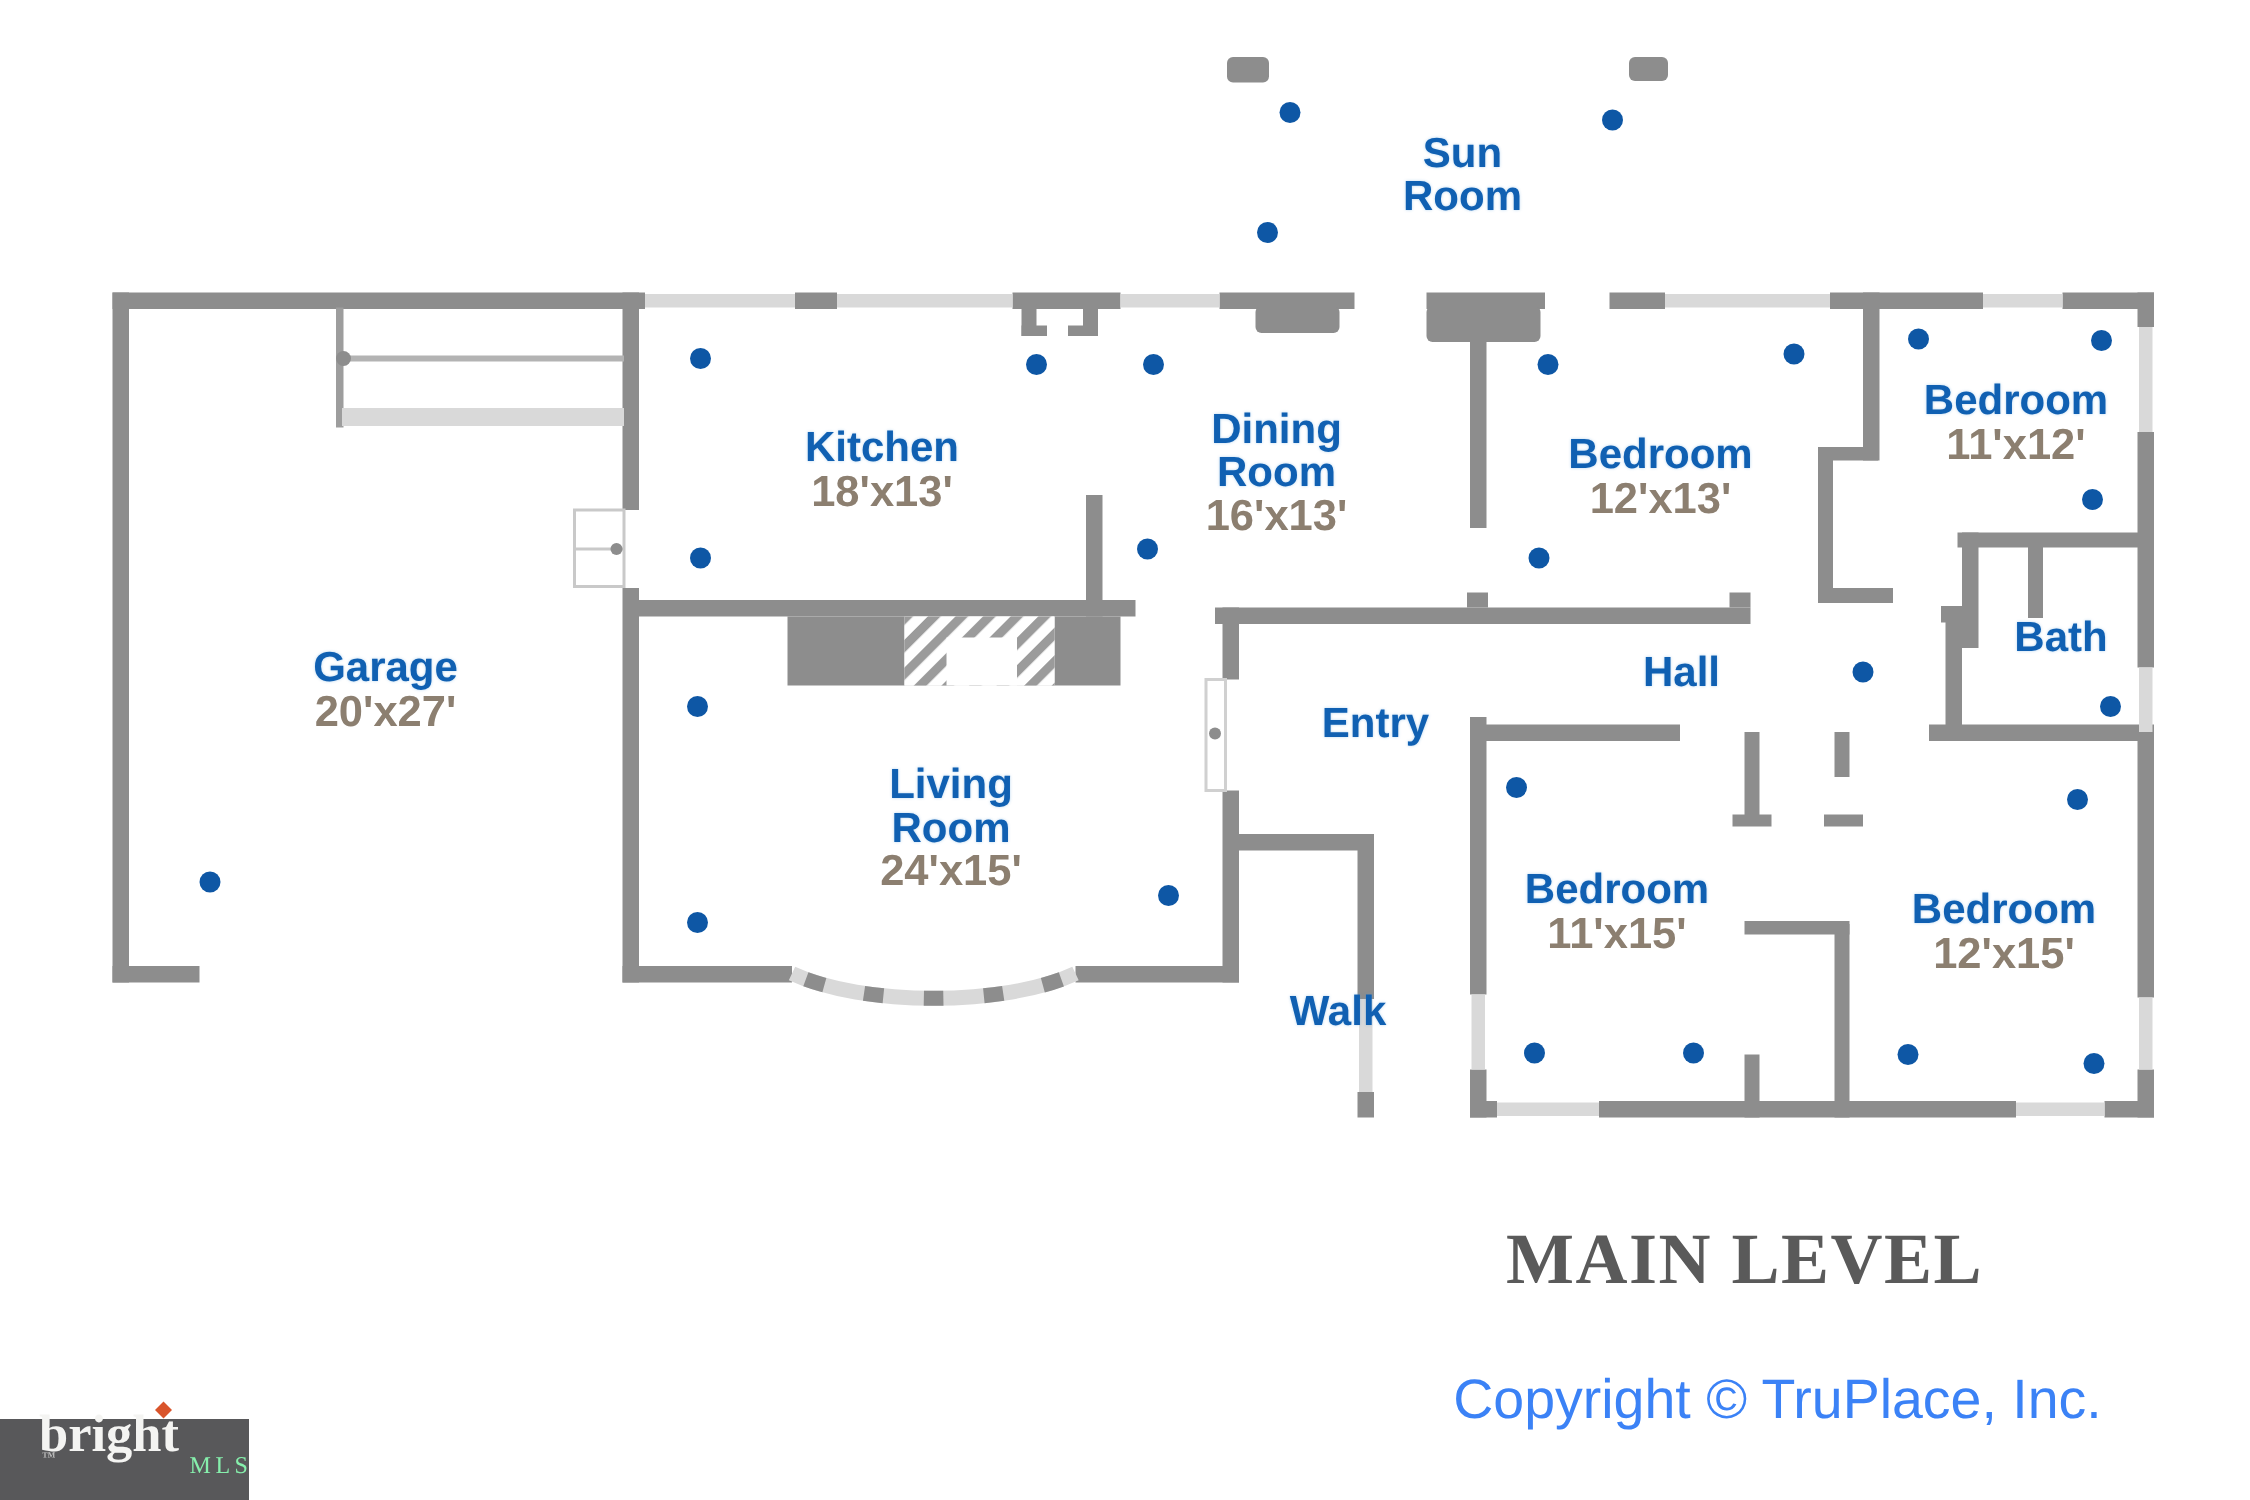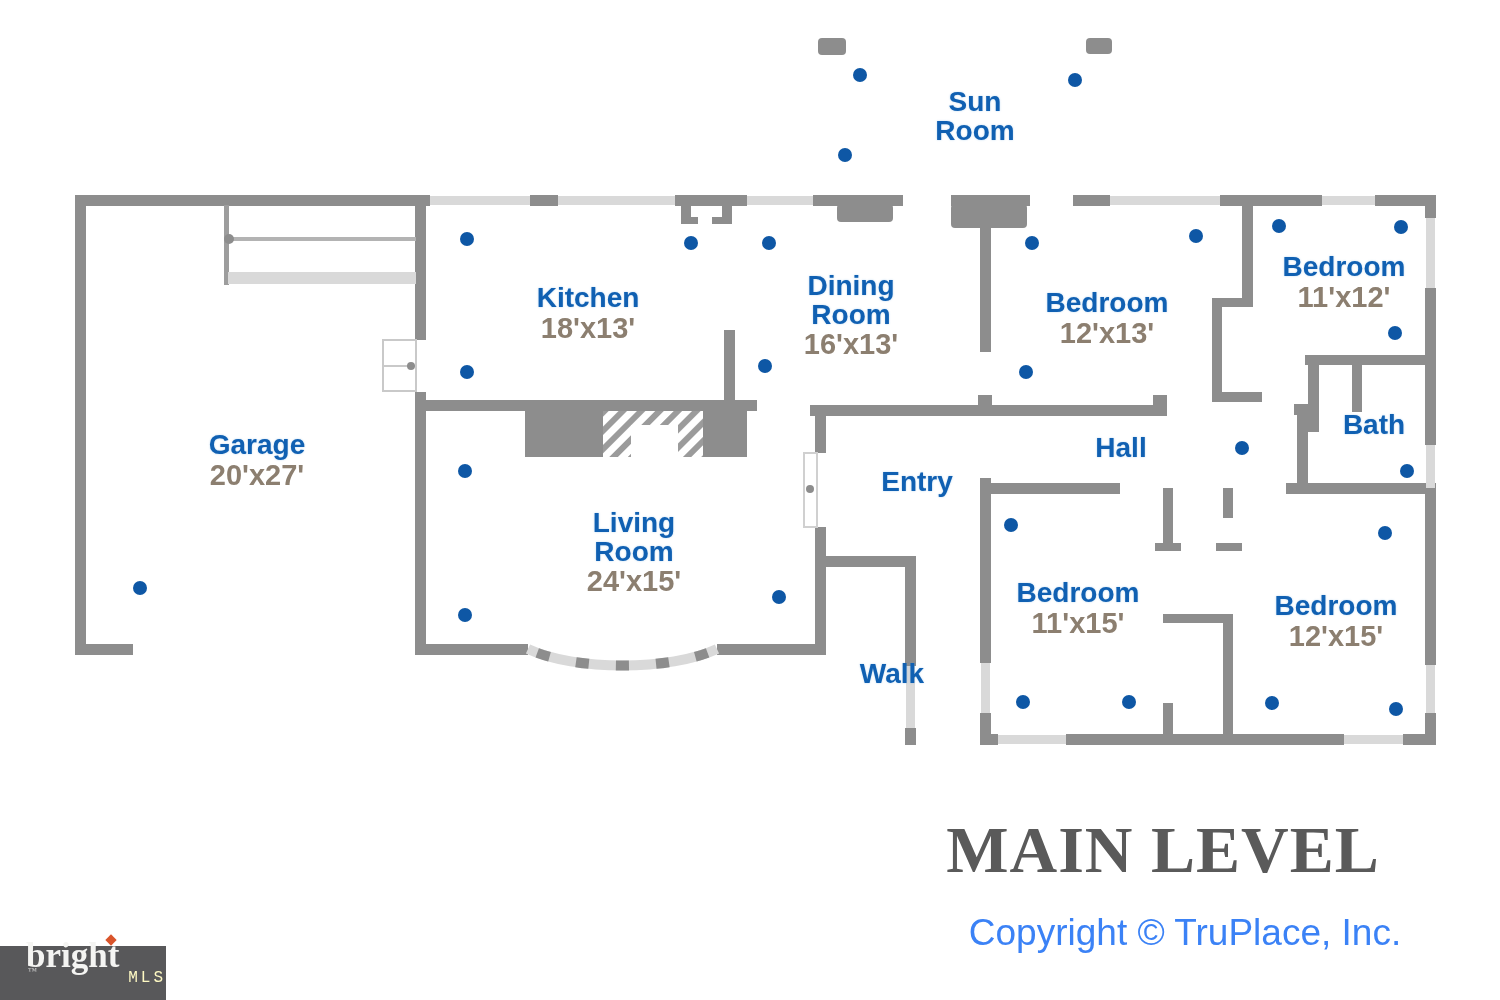--- a/index.html
+++ b/index.html
@@ -14,21 +14,21 @@
   }
   .rname{
     font-weight:bold;font-size:28px;color:#1060b2;line-height:1.02;
     text-shadow:0 0 2px rgba(90,160,220,.45);
   }
   .rdim{
     font-weight:bold;font-size:29px;color:#8c7f70;line-height:1.08;
   }
   .plan-title{
     position:absolute;left:1163px;top:812px;transform:translateX(-50%);
-    font-family:"Liberation Serif",serif;font-weight:bold;font-size:66px;
+    font-family:"Liberation Serif",serif;font-weight:bold;font-size:48px;
     color:#5a5a5a;letter-spacing:1px;white-space:nowrap;
   }
   .copyright{
     position:absolute;left:1185px;top:912px;transform:translateX(-50%);
     font-family:Liberation Sans, sans-serif;font-size:37px;color:#3b82f6;
     white-space:nowrap;
   }
   .logo{
     position:absolute;left:0;top:946px;width:166px;height:54px;
     background:#58585a;display:flex;align-items:center;padding-left:26px;
@@ -40,21 +40,21 @@
   }
   .logo-diamond{
     position:absolute;width:8px;height:8px;background:#d9542b;
     transform:rotate(45deg);right:6px;top:-2px;
   }
   .logo-tm{
     font-size:9px;color:#bdbdbd;vertical-align:top;line-height:1;
     position:relative;top:-6px;left:2px;
   }
   .logo-mls{
-    font-family:Liberation Mono, monospace;font-size:16px;color:#fef9c3;
+    font-family:Liberation Serif, serif;font-size:16px;color:#86efac;
     letter-spacing:3px;margin-left:7px;position:relative;top:5px;
   }
 </style>
 </head>
 <body>
 
 <svg class="plan-svg" width="1500" height="1000" viewBox="0 0 1500 1000">
   <defs>
     <pattern id="hatch" width="13" height="13" patternUnits="userSpaceOnUse" patternTransform="rotate(45)">
       <rect width="13" height="13" fill="#ffffff"></rect>

